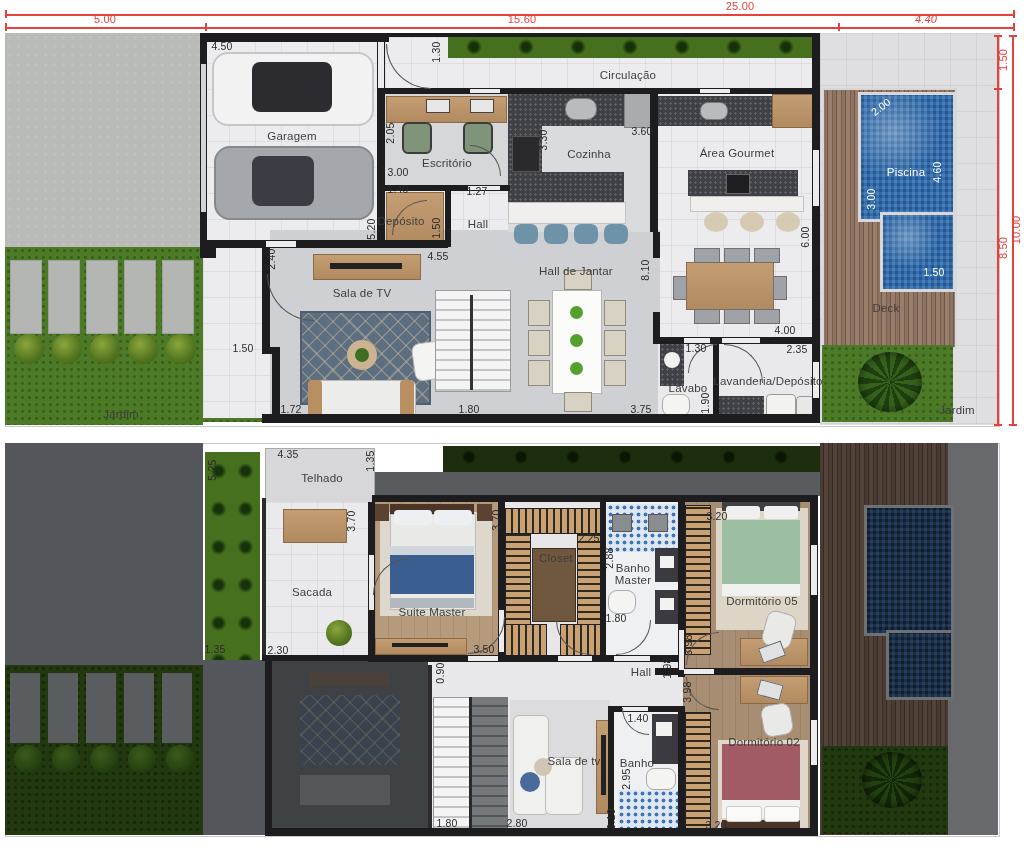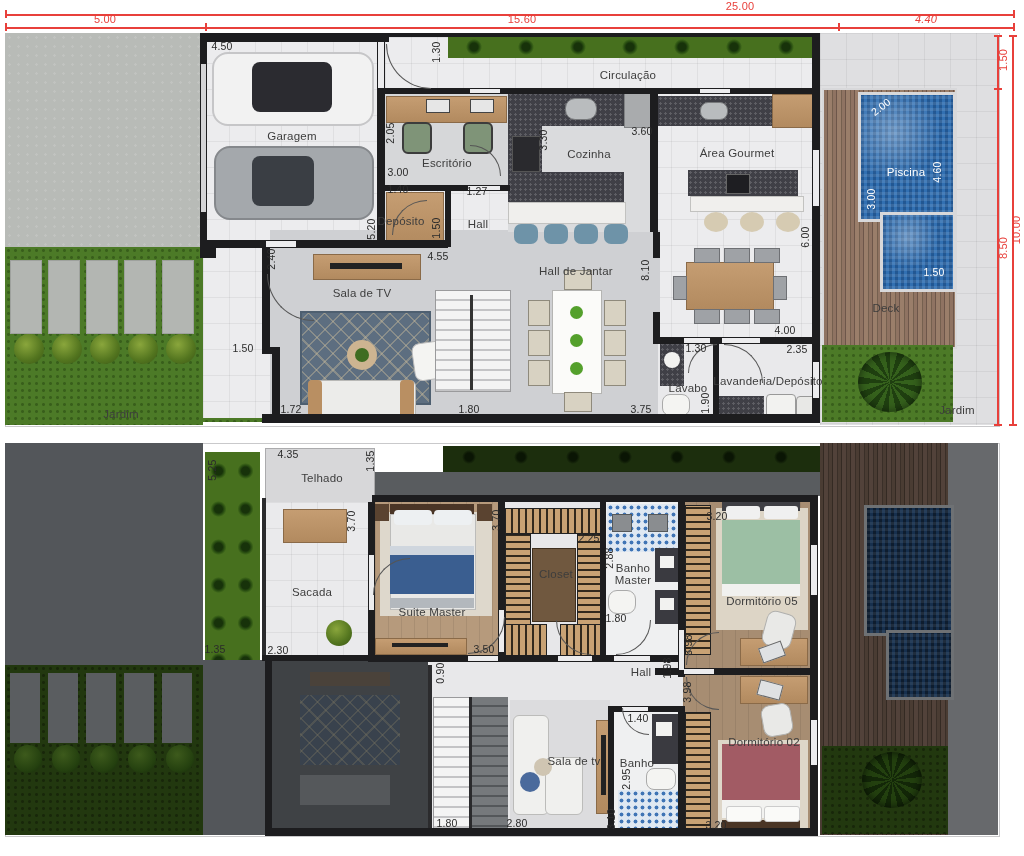--- a/index.html
+++ b/index.html
@@ -385,21 +385,21 @@
     <span class="lbl" style="left: 469px; top: 410px;">1.80</span>
     <span class="lbl" style="left: 641px; top: 410px;">3.75</span>
     <span class="lbl white room" style="left: 906px; top: 172px;">Piscina</span>
     <span class="lbl white" style="left: 881px; top: 107px; transform: translate(-50%, -50%) rotate(-38deg);">2.00</span>
     <span class="lbl rot white" style="left: 938px; top: 172px;">4.60</span>
     <span class="lbl rot white" style="left: 872px; top: 199px;">3.00</span>
     <span class="lbl white" style="left: 934px; top: 273px;">1.50</span>
     <span class="lbl room" style="left: 322px; top: 478px;">Telhado</span>
     <span class="lbl room" style="left: 312px; top: 592px;">Sacada</span>
     <span class="lbl room" style="left: 432px; top: 612px;">Suite Master</span>
-    <span class="lbl room" style="left: 556px; top: 574px;">Closet</span>
+    <span class="lbl room" style="left: 556px; top: 558px;">Closet</span>
     <span class="lbl room" style="left: 633px; top: 574px; width: 52px; white-space: normal; text-align: center;">Banho Master</span>
     <span class="lbl room" style="left: 762px; top: 601px;">Dormitório 05</span>
     <span class="lbl room" style="left: 641px; top: 672px;">Hall</span>
     <span class="lbl room" style="left: 574px; top: 761px;">Sala de tv</span>
     <span class="lbl room" style="left: 637px; top: 763px;">Banho</span>
     <span class="lbl room" style="left: 764px; top: 742px;">Dormitório 02</span>
     <span class="lbl rot" style="left: 213px; top: 470px;">5.25</span>
     <span class="lbl" style="left: 288px; top: 455px;">4.35</span>
     <span class="lbl rot" style="left: 371px; top: 461px;">1.35</span>
     <span class="lbl rot" style="left: 352px; top: 521px;">3.70</span>

